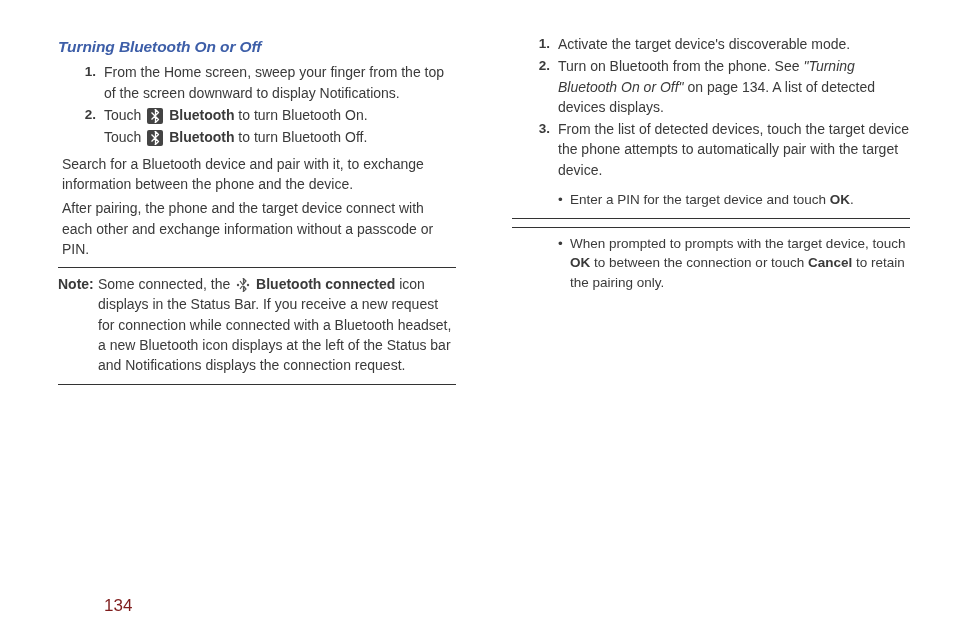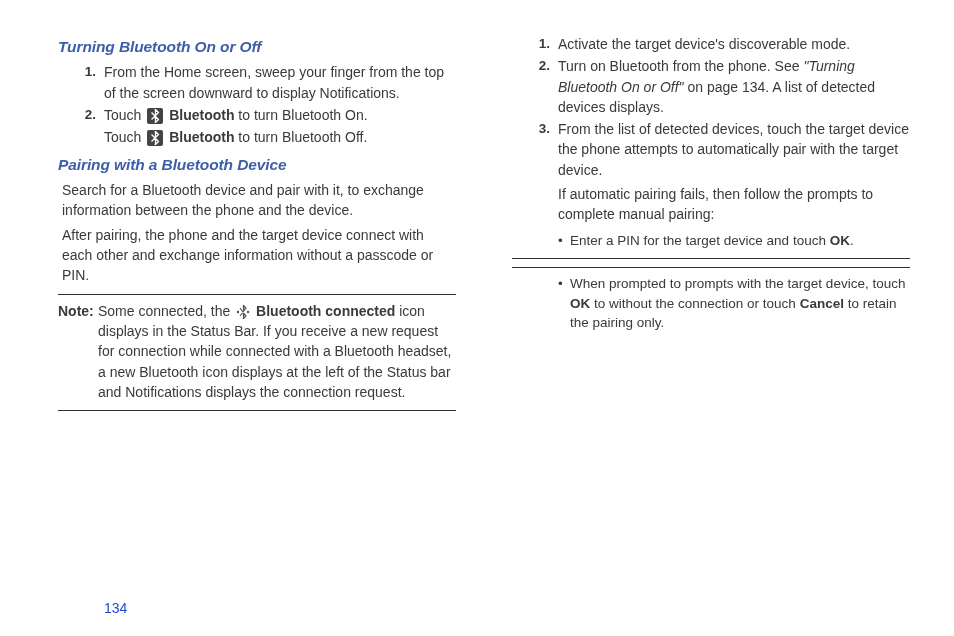--- a/index.html
+++ b/index.html
@@ -72,21 +72,21 @@
   }
   .bt-connected-icon svg { width:14px; height:14px; }
   .para { margin:4px 0 4px 4px; }
   .hr { border:none; border-top:1.5px solid #333; margin:8px 0 6px 0; }
   .note-block, .tip-block { margin:4px 0; }
   .note-label, .tip-label { font-weight:700; }
   .note-body { }
   .bullet-item { display:flex; margin:2px 0 2px 20px; font-size:13.5px;}
   .bullet-item .b { width:12px; }
   .bullet-item .t { flex:1; }
-  .pagenum { font-size:14px; margin-top:auto; margin-left:46px; color:#1d4ed8;}
+  .pagenum { font-size:17px; margin-top:auto; margin-left:46px; color:#7f1d1d;}
   strong { font-weight:700; }
   em.ref { font-style: italic; }
 </style>
 </head>
 <body>
 
 <div class="page">
  <div class="cols">
 
   <div class="col">
@@ -108,21 +108,20 @@
           <div style="height:2px"></div>
           <span>Touch </span><span class="bt-icon">
                 <svg viewBox="0 0 10 14">
                   <path d="M5 0 L8.5 3.5 L5.5 6.5 L5.5 1 Z M5 14 L8.5 10.5 L5.5 7.5 L5.5 13 Z M1.5 3.5 L8.5 10.5 M1.5 10.5 L8.5 3.5" stroke="#fff" stroke-width="1.3" fill="none" stroke-linejoin="round"></path>
                 </svg>
               </span><strong> Bluetooth</strong><span> to turn Bluetooth Off.</span>
         </div>
       </div>
     </div>
 
-    <div class="h3">Pairing with a Bluetooth Device</div>
     <div class="para">Search for a Bluetooth device and pair with it, to exchange information between the phone and the device.</div>
     <div class="para">After pairing, the phone and the target device connect with each other and exchange information without a passcode or PIN.</div>
 
     <hr class="hr">
     <div class="note-block">
       <div style="display:flex;">
        <div style="width:40px;"><strong class="note-label">Note:</strong></div>
        <div style="flex:1;" class="note-body">
         <span> Some connected, the </span><span class="bt-connected-icon">
                 <svg viewBox="0 0 14 14">
@@ -147,38 +146,37 @@
         <div class="n">2.</div>
         <div class="t">
           <span>Turn on Bluetooth from the phone. See </span><em class="ref">"Turning Bluetooth On or Off"</em><span> on page 134. A list of detected devices displays.</span>
         </div>
       </div>
       <div class="num-item">
         <div class="n">3.</div>
         <div class="t">
           <div>From the list of detected devices, touch the target device the phone attempts to automatically pair with the target device.</div>
           <div style="height:4px"></div>
-          <div>If automatic pairing fails, then follow the prompts to complete manual pairing:</div>
         </div>
       </div>
     </div>
 
     <div class="bullet-item" style="margin-left:46px;">
       <div class="b">•</div>
       <div class="t">
         <span>Enter a PIN for the target device and touch </span><strong>OK</strong><span>.</span>
       </div>
     </div>
 
     <hr class="hr">
     <hr class="hr">
 
     <div class="bullet-item" style="margin-left:46px; margin-top:6px;">
       <div class="b">•</div>
       <div class="t">
-        <span>When prompted to prompts with the target device, touch </span><strong>OK</strong><span> to without the connection or touch </span><strong>Cancel</strong><span> to retain the pairing only.</span>
+        <span>When prompted to prompts with the target device, touch </span><strong>OK</strong><span> to between the connection or touch </span><strong>Cancel</strong><span> to retain the pairing only.</span>
       </div>
     </div>
   </div>
 
  </div>
  <div class="pagenum">134</div>
 </div>
 
 </body></html>

